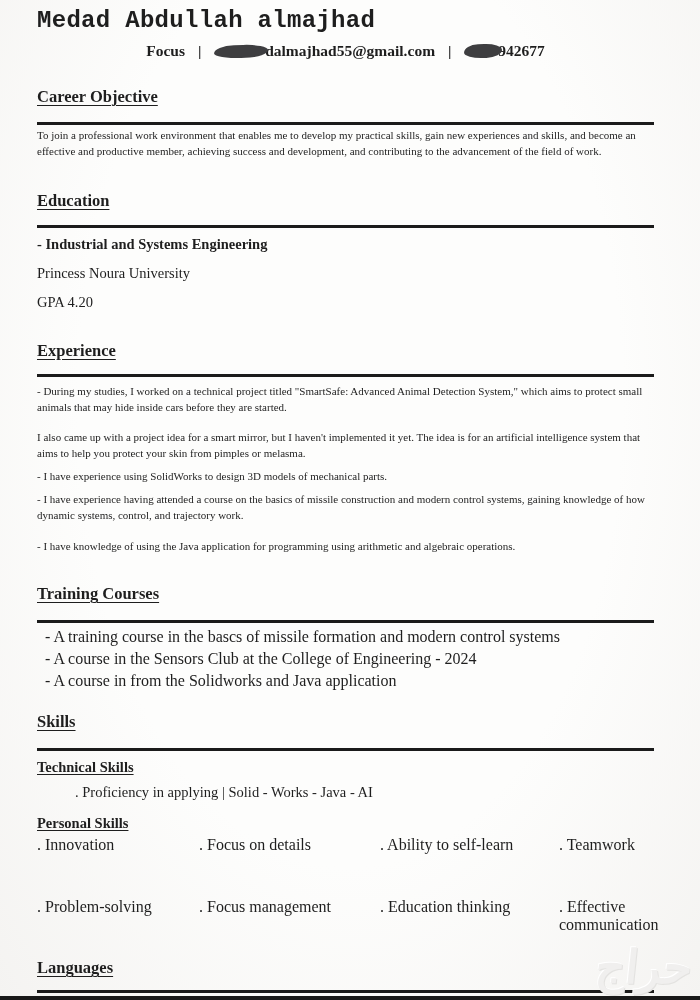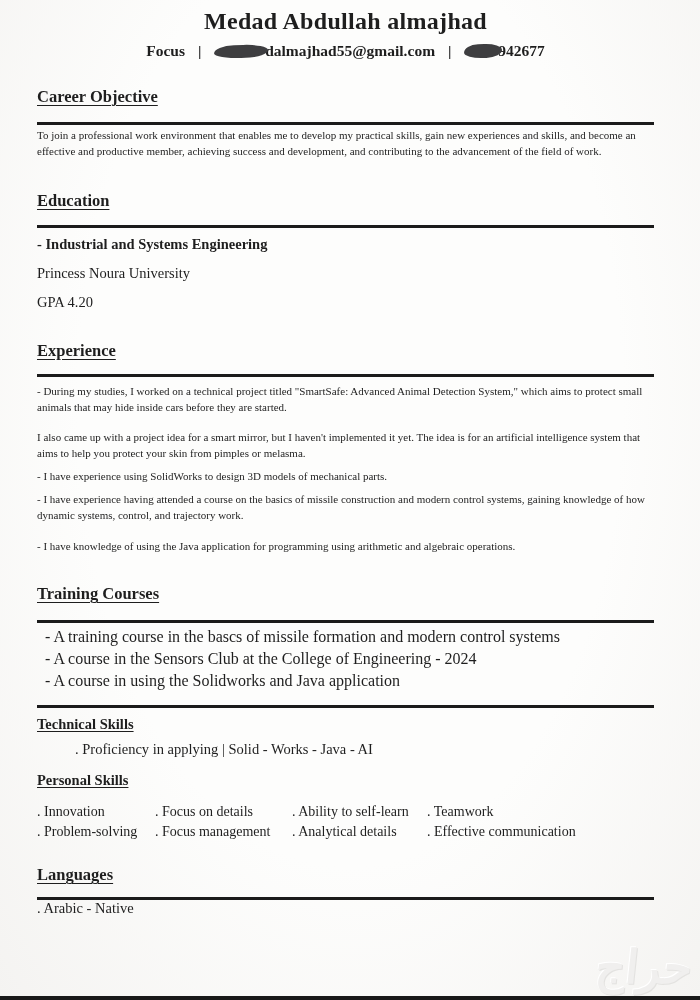--- a/index.html
+++ b/index.html
@@ -12,25 +12,25 @@
   }
   .page {
     position: relative;
     width: 700px; height: 1000px;
     background: radial-gradient(ellipse at 50% 40%, #fdfdfc 55%, #f4f3f1 100%);
     box-sizing: border-box;
     padding: 6px 46px 0 37px;
     overflow: hidden;
   }
   .name {
-    text-align: center;
     font-size: 24px;
     line-height: 30px;
     font-weight: bold;
     letter-spacing: 0.3px;
+    font-family: Liberation Mono, monospace;
   }
   .contact {
     margin-top: 5px;
     text-align: center;
     font-size: 15.5px;
     line-height: 19px;
     font-weight: bold;
   }
   .contact .sep { margin: 0 9px; }
   .scribble {
@@ -76,26 +76,27 @@
   .sub-title {
     margin-top: 8px;
     font-size: 14.5px; line-height: 16px;
     font-weight: bold;
     text-decoration: underline;
     text-underline-offset: 2px;
   }
   .sub-title.personal { margin-top: 15px; }
   .tech-item { margin-top: 9px; font-size: 14.5px; line-height: 16px; margin-left: 38px; }
   .personal-grid {
-    margin-top: 15px;
+    margin-top: 5px;
     display: grid;
     grid-template-columns: 118px 137px 135px auto;
     row-gap: 2px;
-    font-size: 14px;
+    font-size: 16px;
     line-height: 18px;
+    gap: 44px;
   }
   .mt-lang-title { margin-top: 23px; }
   .mt-rule6      { margin-top: 12px; }
   .lang-item { font-size: 14.5px; line-height: 16px; }
   .watermark {
     position: absolute;
     right: 8px; bottom: 6px;
     font-size: 46px;
     font-weight: bold;
     color: #f0efee;
@@ -140,34 +141,35 @@
   <div class="body-text exp-p1">- During my studies, I worked on a technical project titled "SmartSafe: Advanced Animal Detection System," which aims to protect small animals that may hide inside cars before they are started.</div>
   <div class="body-text exp-p2">I also came up with a project idea for a smart mirror, but I haven't implemented it yet. The idea is for an artificial intelligence system that aims to help you protect your skin from pimples or melasma.</div>
   <div class="body-text exp-p3">- I have experience using SolidWorks to design 3D models of mechanical parts.</div>
   <div class="body-text exp-p4">- I have experience having attended a course on the basics of missile construction and modern control systems, gaining knowledge of how dynamic systems, control, and trajectory work.</div>
   <div class="body-text exp-p5">- I have knowledge of using the Java application for programming using arithmetic and algebraic operations.</div>
 
   <div class="sec-title mt-trn-title">Training Courses</div>
   <hr class="rule mt-rule4">
   <div class="trn-item">- A training course in the bascs of missile formation and modern control systems</div>
   <div class="trn-item">- A course in the Sensors Club at the College of Engineering - 2024</div>
-  <div class="trn-item">- A course in using the Solidworks and Java application</div>
+  <div class="trn-item">- A course in from the Solidworks and Java application</div>
 
+  <div class="sec-title mt-skl-title">Skills</div>
   <hr class="rule mt-rule5">
   <div class="sub-title">Technical Skills</div>
   <div class="tech-item">. Proficiency in applying | Solid - Works - Java - AI</div>
   <div class="sub-title personal">Personal Skills</div>
   <div class="personal-grid">
     <span>. Innovation</span>
     <span>. Focus on details</span>
     <span>. Ability to self-learn</span>
     <span>. Teamwork</span>
     <span>. Problem-solving</span>
     <span>. Focus management</span>
-    <span>. Analytical details</span>
+    <span>. Education thinking</span>
     <span>. Effective communication</span>
   </div>
 
   <div class="sec-title mt-lang-title">Languages</div>
   <hr class="rule mt-rule6">
   <div class="lang-item">. Arabic  - Native</div>
 
   <div class="watermark">حراج</div>
   <div class="bottom-edge"></div>
 </div>

